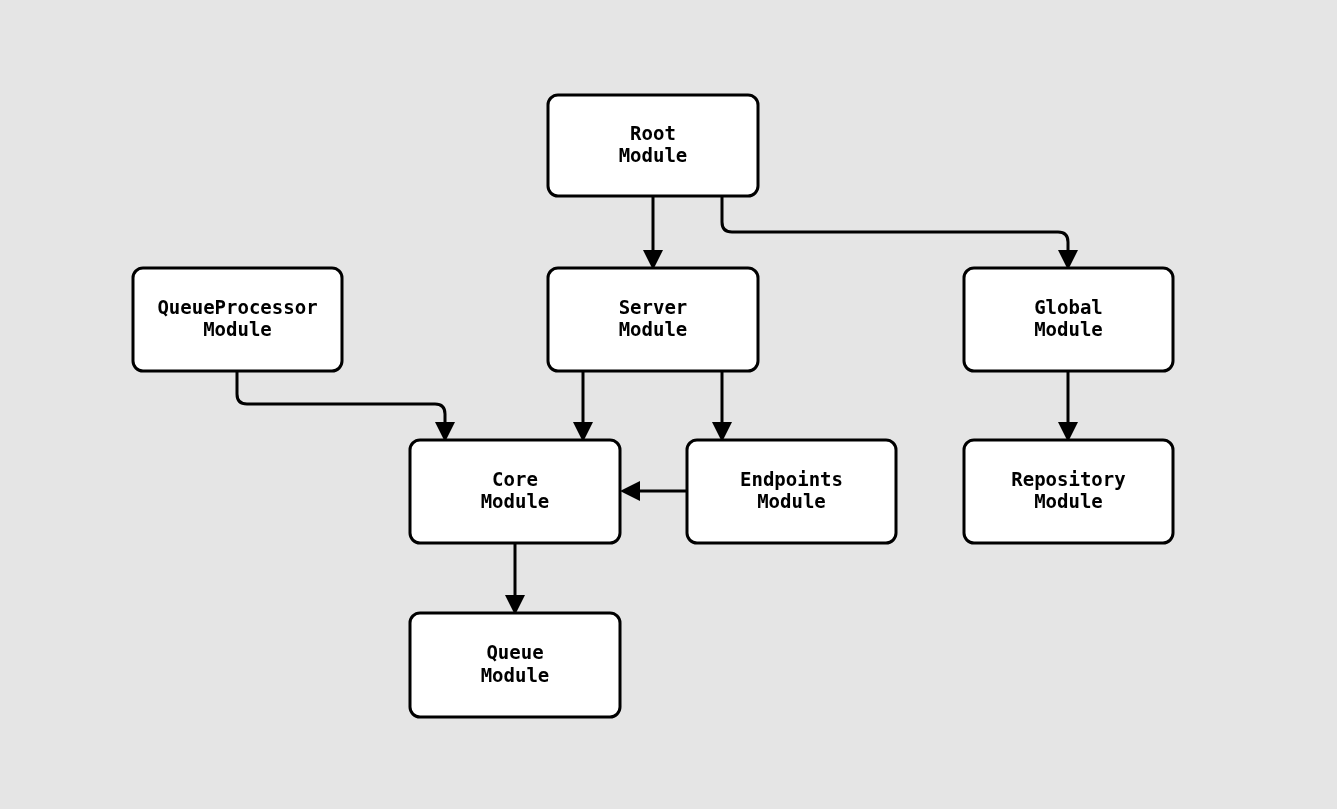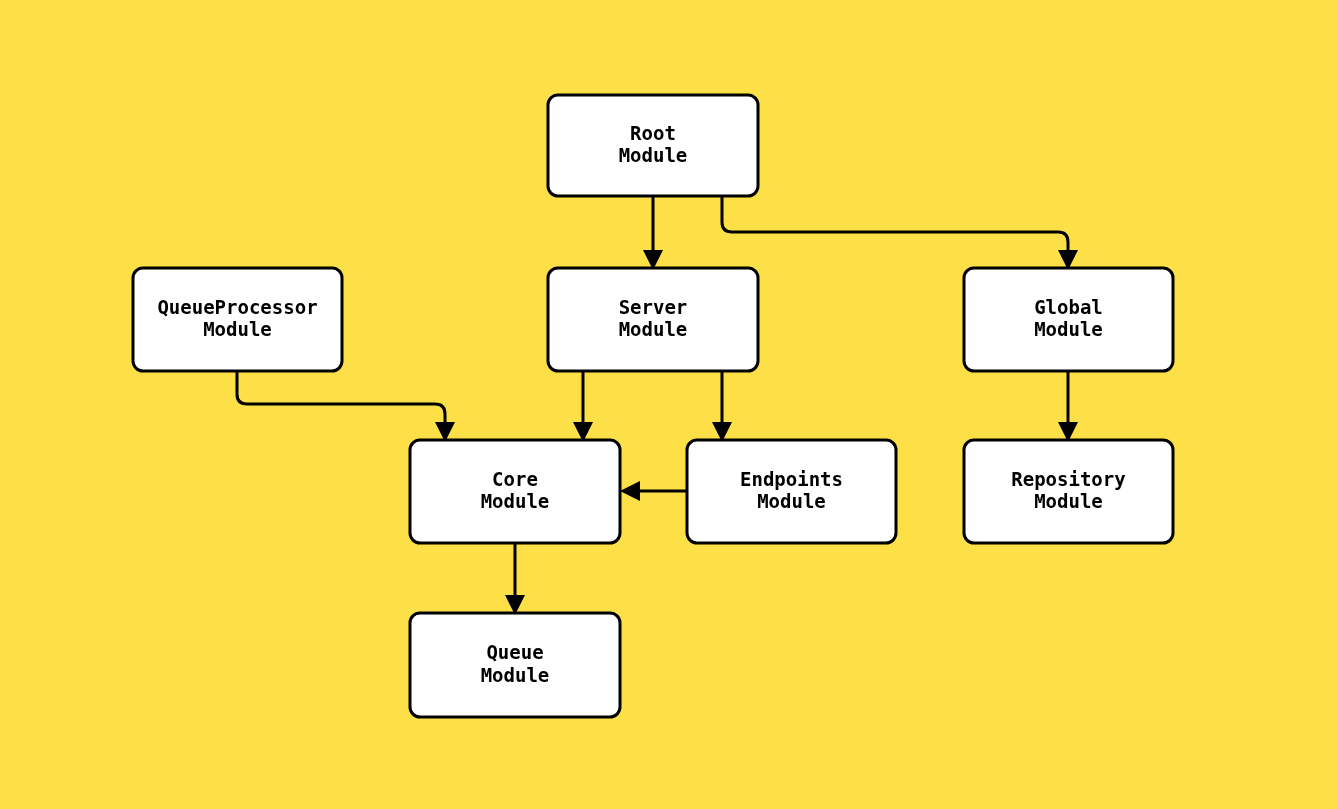--- a/index.html
+++ b/index.html
@@ -11,21 +11,21 @@
   body {
     width: 1337px;
     height: 809px;
     overflow: hidden;
     font-family: "DejaVu Sans Mono", "Liberation Mono", monospace;
   }
   #diagram-root {
     position: relative;
     width: 1337px;
     height: 809px;
-    background: #fde047;
+    background: #e5e5e5;
   }
   svg.diagram-canvas {
     position: absolute;
     top: 0;
     left: 0;
     width: 1337px;
     height: 809px;
     display: block;
   }
   .node-box {

